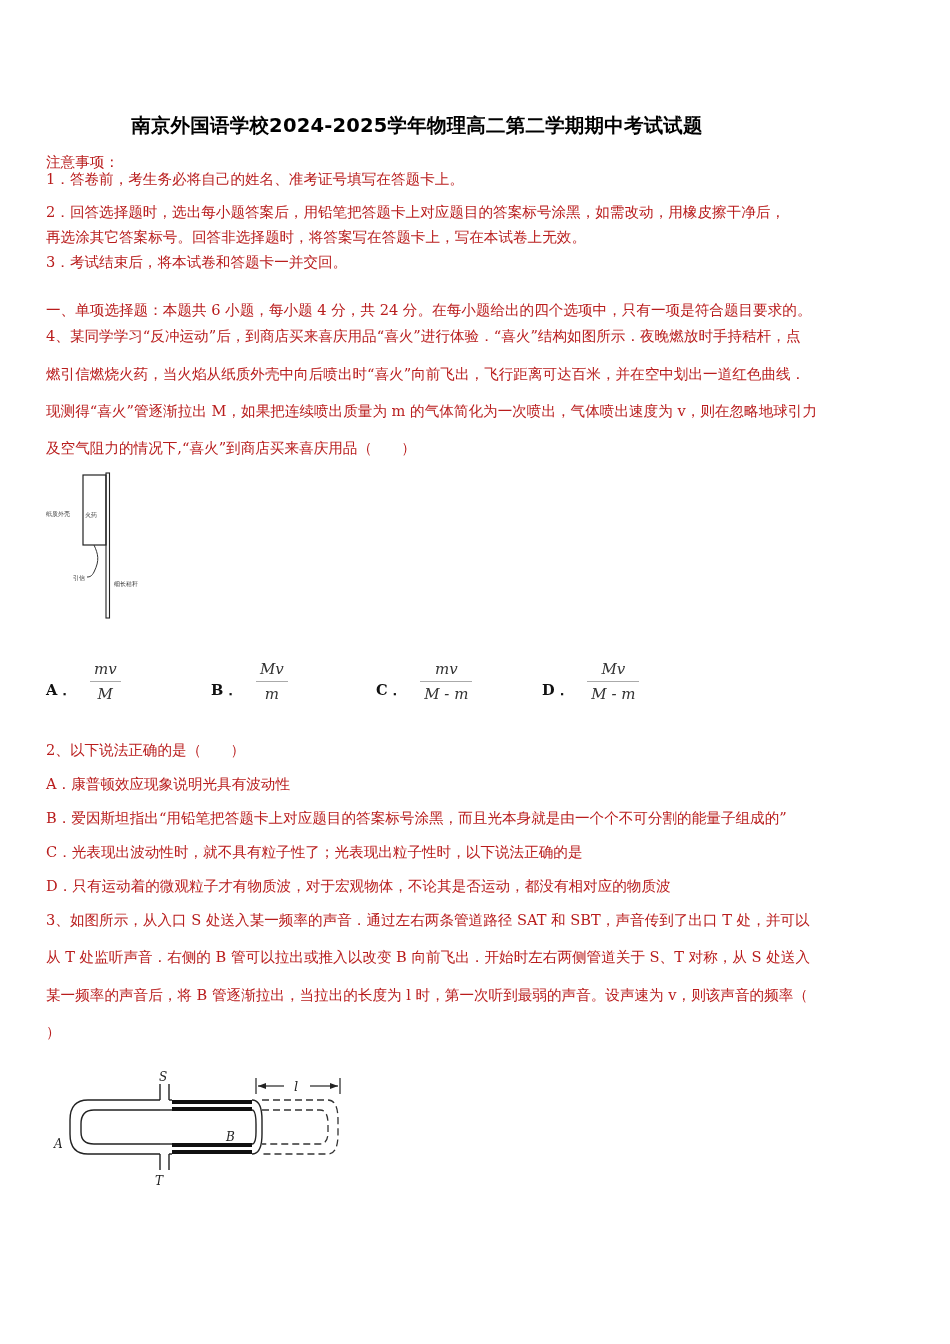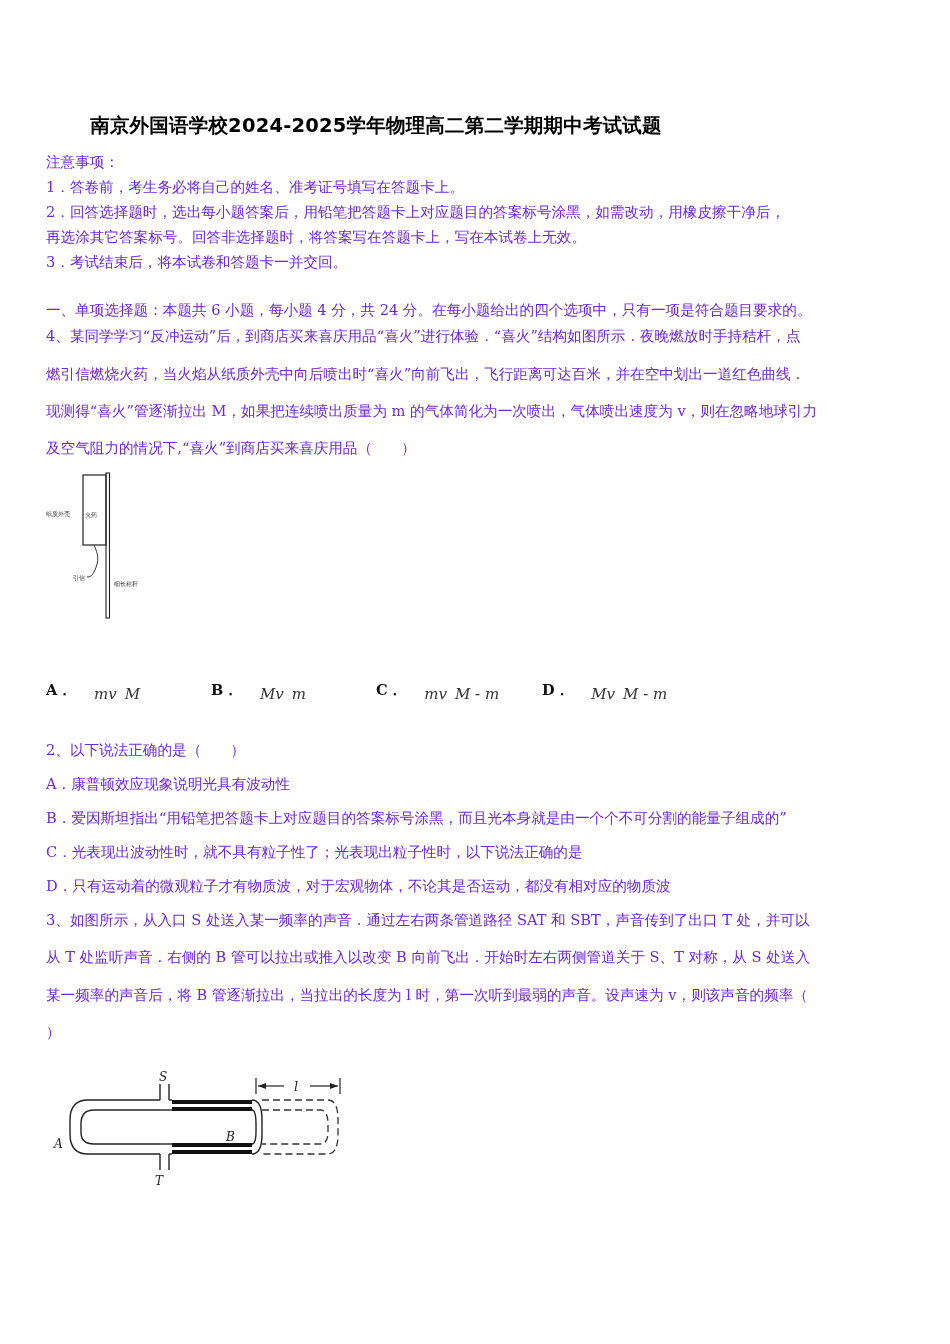--- a/index.html
+++ b/index.html
@@ -4,50 +4,50 @@
 <style>
   html, body { margin: 0; padding: 0; background: #ffffff; }
   body {
     width: 950px; height: 1344px; position: relative; overflow: hidden;
     font-family: "DejaVu Serif", "Liberation Serif", serif;
     color: #111;
   }
   .page-title {
     position: absolute; left: 0; top: 112px; width: 752px; text-align: center;
     font-family: "DejaVu Sans", "Liberation Sans", sans-serif;
-    font-weight: bold; font-size: 19.5px; letter-spacing: 0.2px; color: #000;
+    font-weight: bold; font-size: 19.5px; letter-spacing: 0.2px; color: #000; padding-left: 41px;
   }
   .line {
     position: absolute; left: 46px; font-size: 14.6px; white-space: nowrap;
-    line-height: 20px; color: #6d28d9;
+    line-height: 20px; color: #b91c1c;
   }
   .fig1 { position: absolute; left: 44px; top: 468px; width: 130px; height: 155px; }
   .fig3 { position: absolute; left: 48px; top: 1064px; width: 310px; height: 125px; }
   .option {
     position: absolute; top: 654px; height: 50px; display: flex; align-items: flex-end;
   }
   .opt-letter {
     font-weight: bold; font-size: 14.6px; margin-right: 18px; padding-bottom: 4px;
     font-family: "DejaVu Serif", serif;
   }
-  .frac { display: inline-flex; flex-direction: row; align-items: center; }
+  .frac { display: inline-flex; flex-direction: column; align-items: center; }
   .frac .num, .frac .den {
     font-family: "DejaVu Serif", "Liberation Serif", serif; font-style: italic;
     font-size: 15px; color: #333; padding: 0 4px; line-height: 20px;
   }
   .frac .bar { height: 1.5px; background: #aaa; align-self: stretch; margin: 2px 0; }
   .fig-label { font-family: "DejaVu Sans", sans-serif; font-size: 6px; fill: #333; }
 </style>
 </head>
 <body>
 
 <div class="page-title">南京外国语学校2024-2025学年物理高二第二学期期中考试试题</div>
 
 <div class="line" style="top:152px">注意事项：</div>
-<div class="line" style="top:177px">1．答卷前，考生务必将自己的姓名、准考证号填写在答题卡上。</div>
+<div class="line" style="top:169px">1．答卷前，考生务必将自己的姓名、准考证号填写在答题卡上。</div>
 <div class="line" style="top:202px">2．回答选择题时，选出每小题答案后，用铅笔把答题卡上对应题目的答案标号涂黑，如需改动，用橡皮擦干净后，</div>
 <div class="line" style="top:227px">再选涂其它答案标号。回答非选择题时，将答案写在答题卡上，写在本试卷上无效。</div>
 <div class="line" style="top:252px">3．考试结束后，将本试卷和答题卡一并交回。</div>
 
 <div class="line" style="top:300px">一、单项选择题：本题共 6 小题，每小题 4 分，共 24 分。在每小题给出的四个选项中，只有一项是符合题目要求的。</div>
 
 <div class="line" style="top:326px">4、某同学学习“反冲运动”后，到商店买来喜庆用品“喜火”进行体验．“喜火”结构如图所示．夜晚燃放时手持秸杆，点</div>
 <div class="line" style="top:364px">燃引信燃烧火药，当火焰从纸质外壳中向后喷出时“喜火”向前飞出，飞行距离可达百米，并在空中划出一道红色曲线．</div>
 <div class="line" style="top:401px">现测得“喜火”管逐渐拉出 M，如果把连续喷出质量为 m 的气体简化为一次喷出，气体喷出速度为 v，则在忽略地球引力</div>
 <div class="line" style="top:438px">及空气阻力的情况下,“喜火”到商店买来喜庆用品（　　）</div>

